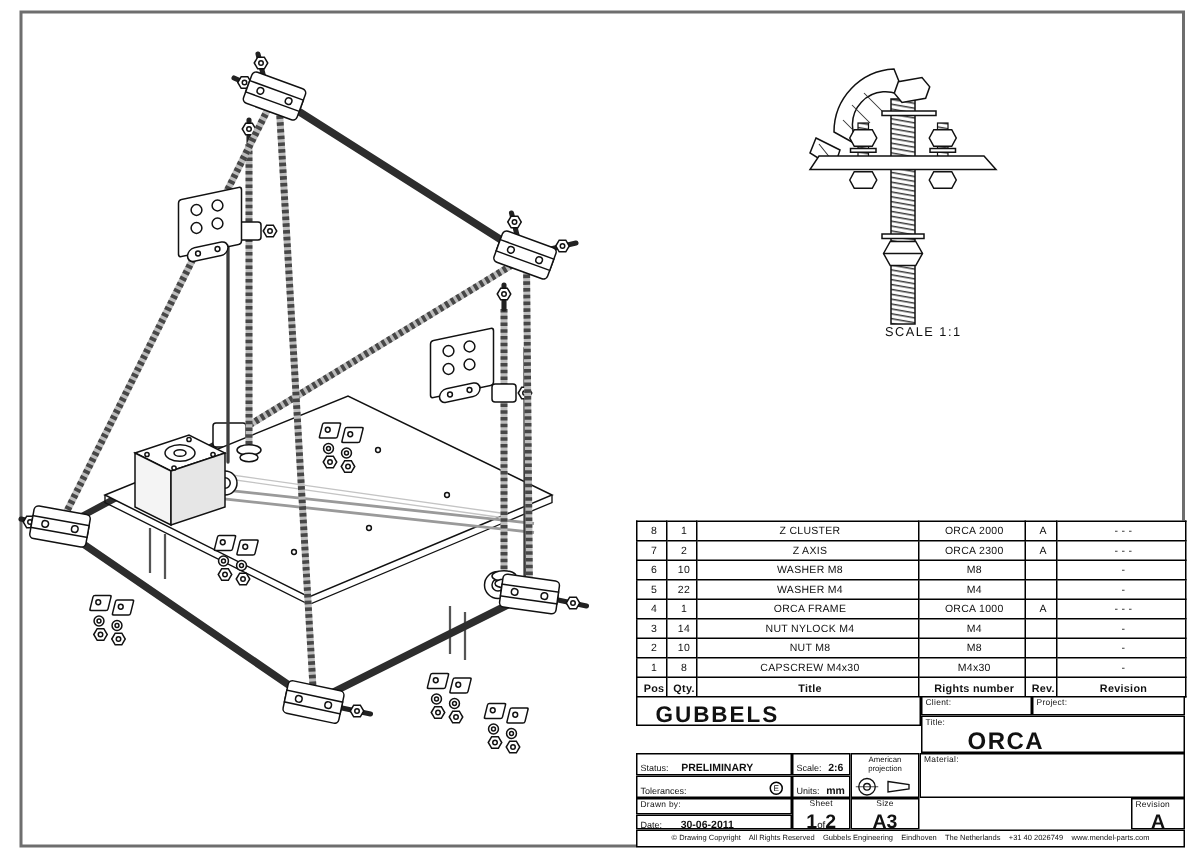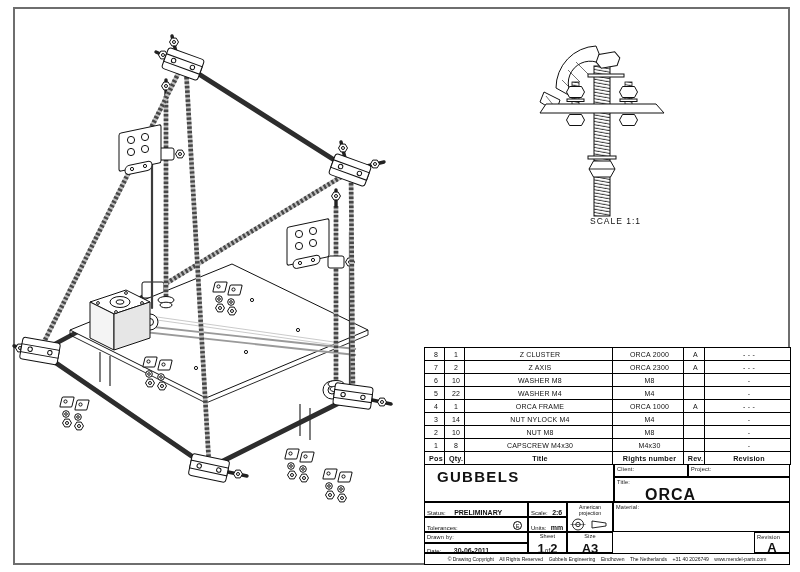--- a/index.html
+++ b/index.html
@@ -324,21 +324,21 @@
         <th>Title</th>
         <th>Rights number</th>
         <th>Rev.</th>
         <th>Revision</th>
       </tr>
   </tbody>
 </table>
 
 <div class="tb">
 
-  <div class="cell logo" style="left:0;top:0;width:190px;height:38px">
+  <div class="cell logo" style="left:0;top:0;width:190px;height:20px">
     <span class="l1">GUBBELS</span>
   </div>
 
   <div class="cell" style="left:190px;top:0;width:74px;height:13px">
     <span class="sm">Client:</span>
   </div>
   <div class="cell" style="left:264px;top:0;width:102px;height:13px">
     <span class="sm">Project:</span>
   </div>
   <div class="cell" style="left:190px;top:13px;width:176px;height:25px">

